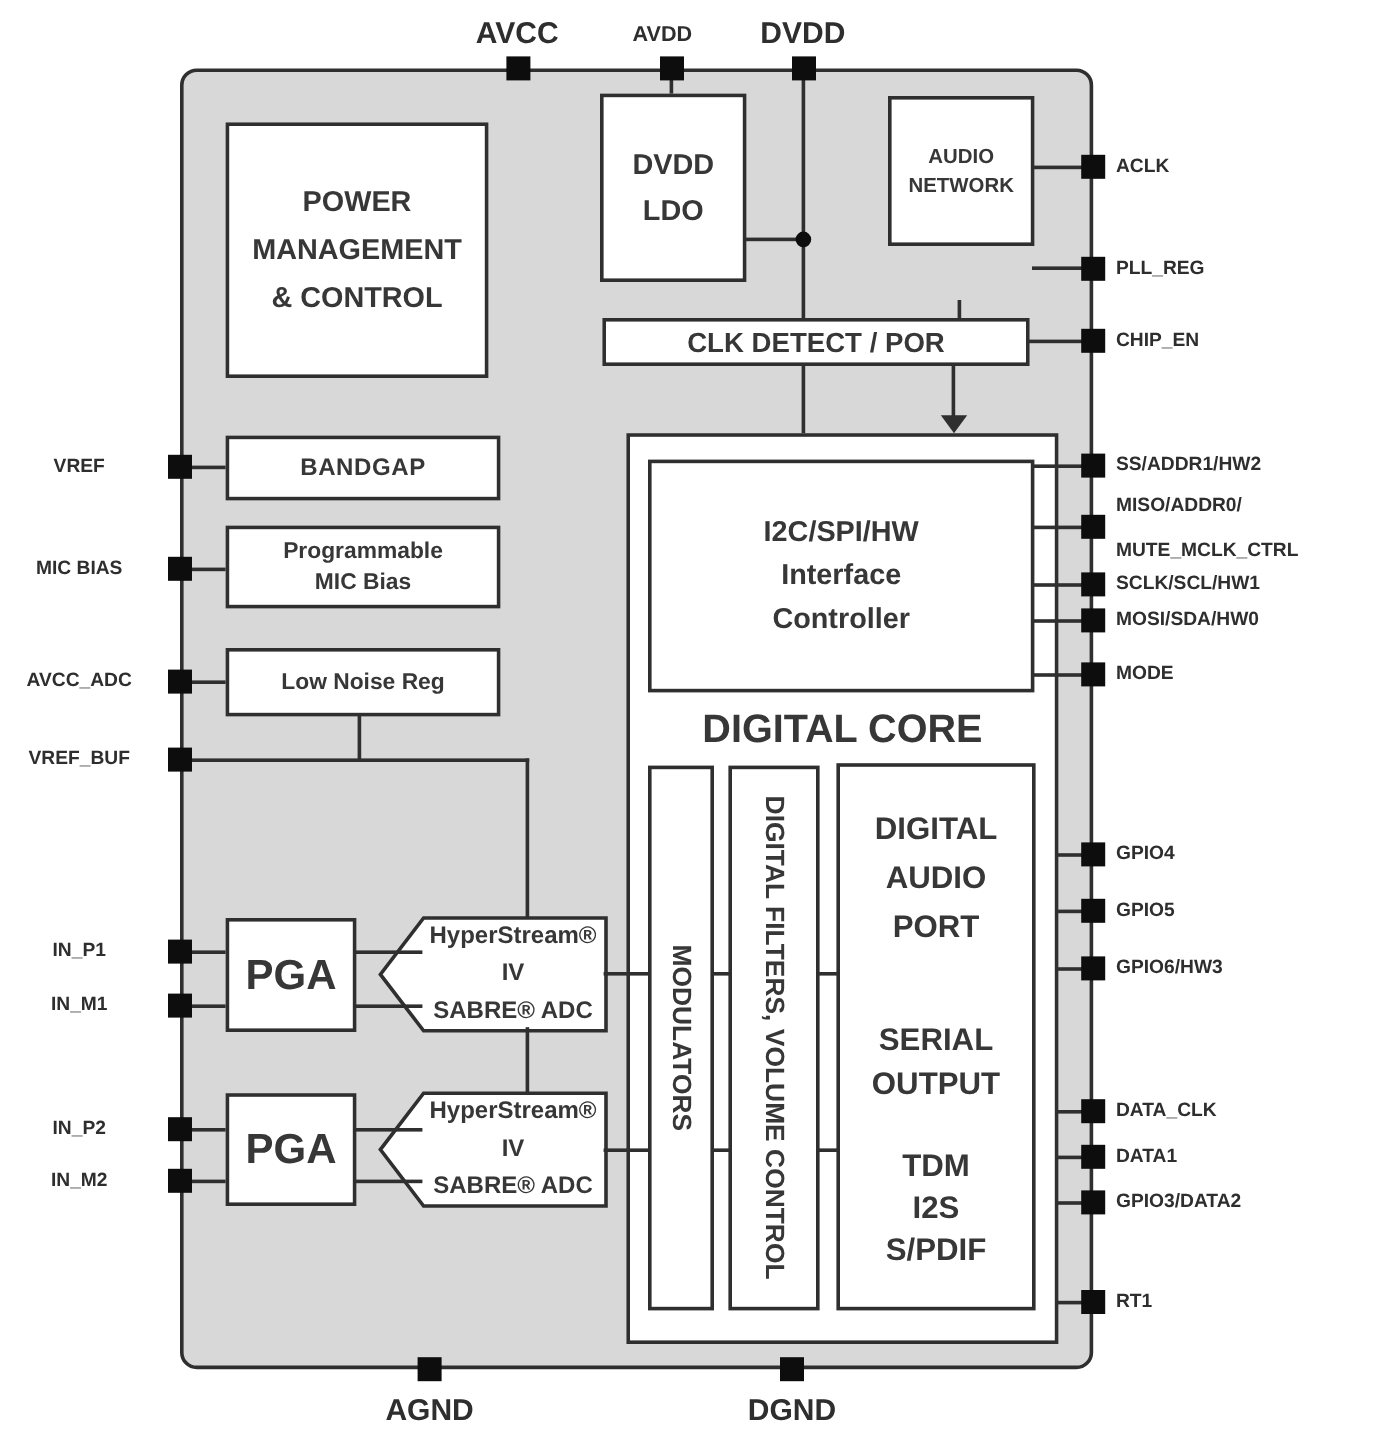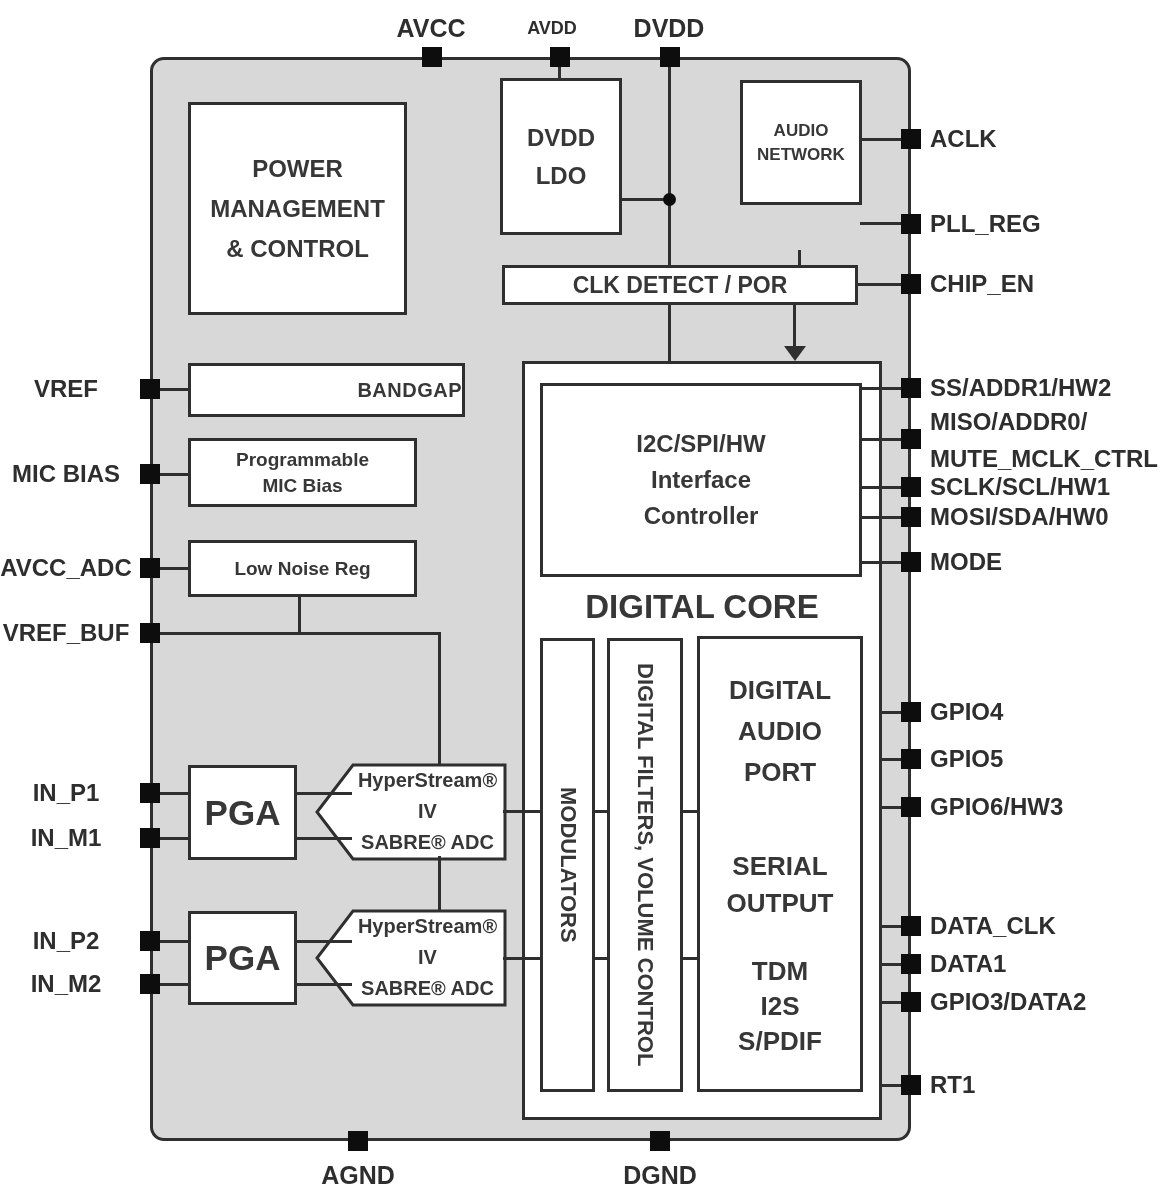--- a/index.html
+++ b/index.html
@@ -10,21 +10,21 @@
   .chip{
     position:absolute;background:#d8d8d8;border:3px solid #2f2f2f;border-radius:14px;box-sizing:border-box;
   }
   .box{
     position:absolute;background:#ffffff;border:3px solid #2f2f2f;box-sizing:border-box;
     display:flex;flex-direction:column;align-items:center;justify-content:center;
     text-align:center;font-weight:bold;color:#373737;
   }
   .wire{position:absolute;background:#2f2f2f;}
   .pin{position:absolute;width:20px;height:20px;background:#0d0d0d;}
-  .plabel{position:absolute;font-weight:bold;font-size:24px;color:#2e2e2e;white-space:nowrap;line-height:30px;}
+  .plabel{position:absolute;font-weight:bold;font-size:16px;color:#2e2e2e;white-space:nowrap;line-height:30px;}
   .plabel-top{transform:translateX(-50%);}
   .plabel-left{text-align:center;left:0;width:132px;}
   .vtext{writing-mode:vertical-rl;text-orientation:sideways;}
   .dot{position:absolute;width:13px;height:13px;border-radius:50%;background:#0d0d0d;}
   .arrowhead{position:absolute;width:0;height:0;border-left:11px solid transparent;border-right:11px solid transparent;border-top:15px solid #2f2f2f;}
   .dap-text{position:absolute;width:166px;text-align:center;font-weight:bold;color:#373737;}
 </style>
 </head>
 <body>
 
@@ -46,21 +46,21 @@
   <div class="box" style="left:740px;top:80px;width:122px;height:125px;font-size:17px;line-height:24px;">
     <div>AUDIO</div>
     <div>NETWORK</div>
   </div>
 
 
   <div class="box" style="left:502px;top:265px;width:356px;height:40px;font-size:23px;">
     <div>CLK DETECT / POR</div>
   </div>
 
-  <div class="box" style="left:188px;top:363px;width:277px;height:54px;font-size:20px;letter-spacing:0.5px;align-items:flex-end;">
+  <div class="box" style="left:188px;top:363px;width:229px;height:54px;font-size:20px;letter-spacing:0.5px;">
     <div>BANDGAP</div>
   </div>
 
   <div class="box" style="left:188px;top:438px;width:229px;height:69px;font-size:19px;line-height:26px;">
     <div>Programmable</div>
     <div>MIC Bias</div>
   </div>
 
   <div class="box" style="left:188px;top:540px;width:229px;height:57px;font-size:19px;">
     <div>Low Noise Reg</div>

